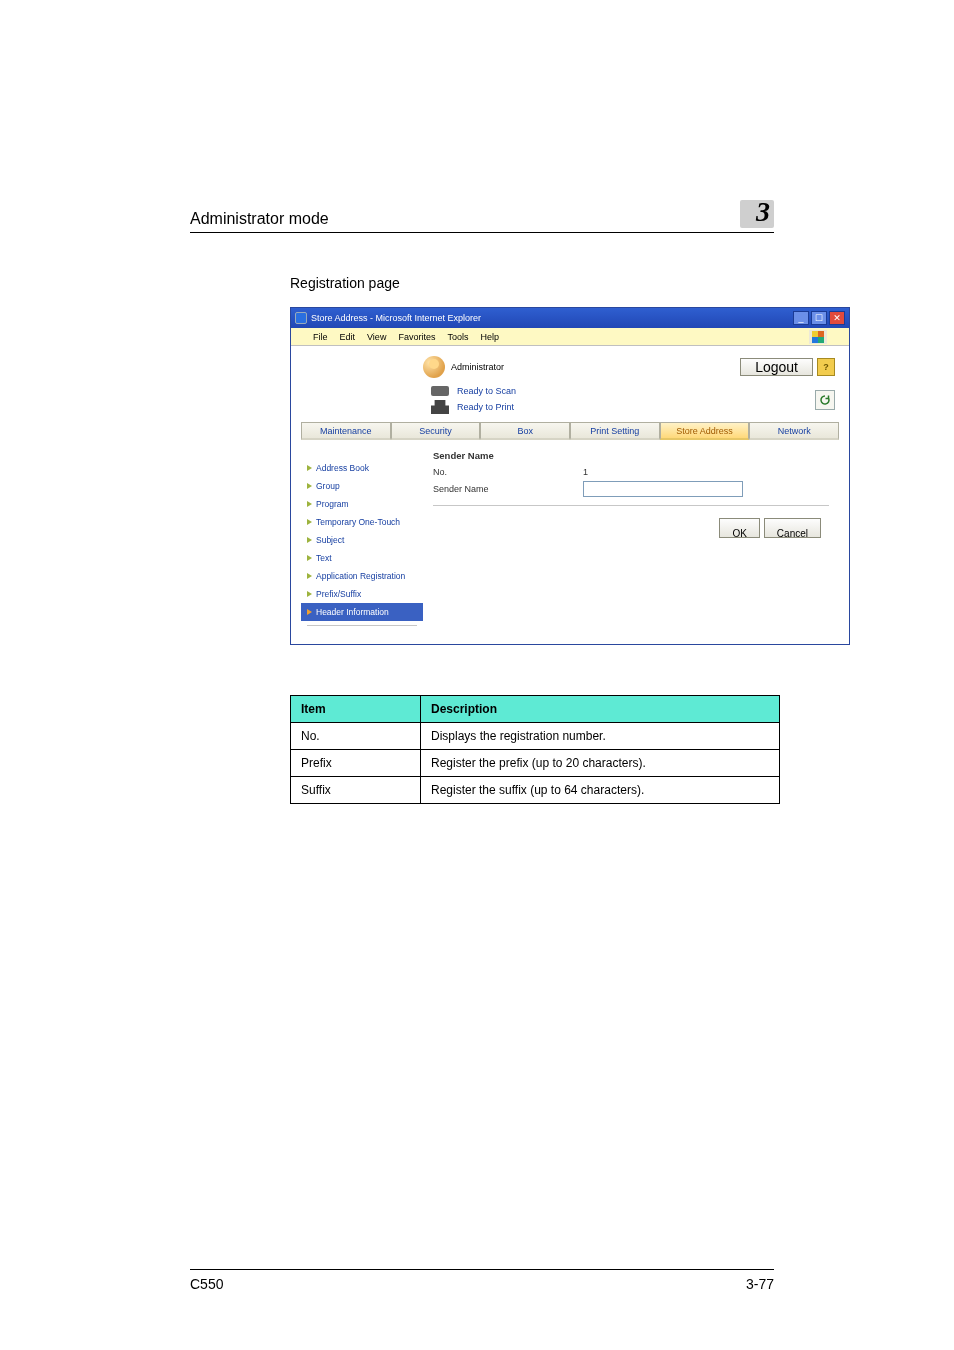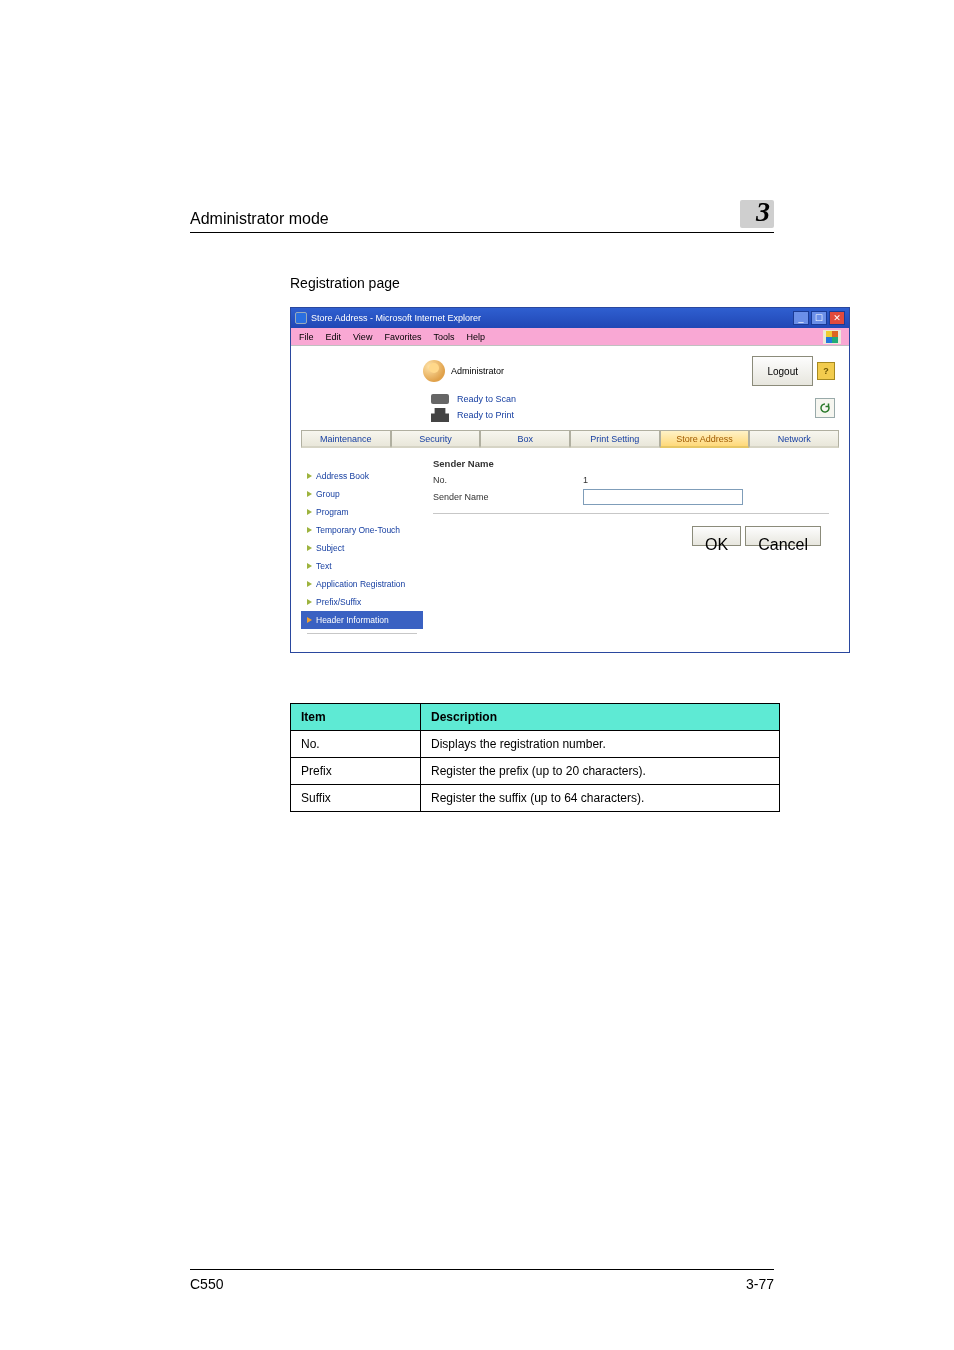--- a/index.html
+++ b/index.html
@@ -10,32 +10,32 @@
   .hdr-chapter { width: 34px; height: 28px; background: #cfcfcf; position: relative; border-radius: 2px; }
   .hdr-chapter .num { position: absolute; right: 4px; bottom: 0; font-size: 28px; font-weight: bold; font-style: italic; font-family: Georgia, "Times New Roman", serif; }
   .section-title { margin: 42px 0 16px 100px; font-size: 14px; }
   .screenshot { margin: 0 0 0 100px; width: 560px; border: 1px solid #2a479e; background: #fff; box-shadow: 0 0 0 1px #8aa0d8 inset; font-size: 9px; color: #000; }
   .titlebar { height: 20px; background: linear-gradient(#2f5fd0,#2147b5); display: flex; align-items: center; justify-content: space-between; padding: 0 4px; color: #fff; }
   .titlebar-left { display: flex; align-items: center; gap: 4px; }
   .ie-ico { width: 12px; height: 12px; background: #2a6fe0; border: 1px solid #9ab; border-radius: 2px; display: inline-block; }
   .winbtns { display: flex; gap: 2px; }
   .winbtn { width: 16px; height: 14px; background: #6b8fe8; border: 1px solid #1b3b95; display: flex; align-items: center; justify-content: center; font-size: 9px; color: #fff; }
   .winbtn.close { background: #e14a3d; }
-  .menubar { height: 18px; background: #f9a8d4; display: flex; align-items: center; gap: 12px; padding: 0 8px; border-bottom: 1px solid #c0c0c0; }
+  .menubar { height: 18px; background: #fef9c3; display: flex; align-items: center; gap: 12px; padding: 0 22px; border-bottom: 1px solid #c0c0c0; }
   .menubar span { text-decoration: underline; text-decoration-color: transparent; }
   .menubar .mi { color: #000; }
   .menuflag { width: 18px; height: 14px; background: #ece9d8; margin-left: auto; display: flex; align-items: center; justify-content: center; }
   .flag { width: 12px; height: 12px; background: conic-gradient(#d62 0 90deg,#2a7 90deg 180deg,#27d 180deg 270deg,#ec3 270deg 360deg); }
   .contentarea { background: #fff; padding: 8px 10px 14px 10px; }
   .toprow { display: flex; align-items: center; justify-content: space-between; padding: 2px 4px 8px 4px; }
   .admin-left { display: flex; align-items: center; gap: 6px; }
   .admin-ico { width: 22px; height: 22px; background: radial-gradient(circle at 30% 30%, #ffe3a8, #e0a14a 70%); border-radius: 50%; position: relative; }
   .admin-ico::after { content: ""; position: absolute; width: 10px; height: 10px; background: #ffd88a; border-radius: 50%; top: 3px; left: 6px; }
   .logout-wrap { display: flex; gap: 4px; align-items: center; }
-  .logout-btn { height: 30px; padding: 0 14px; background: linear-gradient(#fdfdfd,#e7e6de); border: 1px solid #8b8b7a; font-size: 10px; }
+  .logout-btn { height: 18px; padding: 0 14px; background: linear-gradient(#fdfdfd,#e7e6de); border: 1px solid #8b8b7a; font-size: 14px; }
   .qmark { width: 18px; height: 18px; background: #f2cc4e; border: 1px solid #a78a20; display: flex; align-items: center; justify-content: center; font-weight: bold; color: #6b5400; }
   .statusrow { display: flex; align-items: center; justify-content: space-between; padding: 0 4px 6px 130px; }
   .status-left { display: flex; flex-direction: column; gap: 4px; }
   .status-item { display: flex; align-items: center; gap: 8px; font-size: 9px; color: #1840a2; }
   .scanner { width: 18px; height: 10px; background: #666; border-radius: 2px; }
   .printer { width: 18px; height: 14px; background: #444; clip-path: polygon(0 40%,20% 40%,20% 0,80% 0,80% 40%,100% 40%,100% 100%,0 100%); }
   .refresh { width: 20px; height: 20px; border: 1px solid #9aa; display: flex; align-items: center; justify-content: center; background: #f6f6f0; }
   .refresh svg { width: 12px; height: 12px; }
   .tabs { display: grid; grid-template-columns: repeat(6,1fr); gap: 0; margin-top: 2px; }
   .tab { height: 18px; display: flex; align-items: center; justify-content: center; font-size: 9px; color: #1840a2; background: linear-gradient(#f7f6ef,#e9e7da); border: 1px solid #b0afa0; border-bottom: 2px solid #d6d4c5; }
@@ -47,21 +47,21 @@
   .sideitem.active { background: #3a61c2; color: #fff; }
   .sideitem.active .tri { border-left-color: #f0a030; }
   .hr { border-top: 1px solid #c7c7c7; margin: 4px 6px; }
   .formpane { flex: 1; padding: 4px 10px; }
   .formtitle { font-weight: bold; color: #333; font-size: 9.5px; margin-bottom: 4px; }
   .frow { display: flex; align-items: center; font-size: 9px; color: #333; padding: 2px 0; }
   .flabel { width: 80px; }
   .txt { height: 16px; width: 160px; border: 1px solid #7f9db9; background: #fff; }
   .hr2 { border-top: 1px solid #c7c7c7; margin: 6px 0 12px 0; }
   .btnrow { display: flex; justify-content: flex-end; gap: 4px; padding-right: 8px; }
-  .btn { height: 18px; padding: 9px 12px; background: linear-gradient(#fdfdfd,#e7e6de); border: 1px solid #8b8b7a; font-size: 16px; }
+  .btn { height: 18px; padding: 9px 12px; background: linear-gradient(#fdfdfd,#e7e6de); border: 1px solid #8b8b7a; font-size: 10px; }
   .desc-table { margin: 50px 0 0 100px; width: 490px; border-collapse: collapse; font-size: 12px; }
   .desc-table th, .desc-table td { border: 1px solid #000; padding: 6px 10px; text-align: left; vertical-align: middle; }
   .desc-table th { background: #5eead4; font-weight: bold; }
   .desc-table td.col1 { width: 130px; }
   .footer { position: absolute; bottom: 58px; left: 190px; right: 180px; border-top: 1px solid #000; display: flex; justify-content: space-between; padding-top: 6px; font-size: 14px; }
 </style>
 </head>
 <body>
 
 <div class="page">

